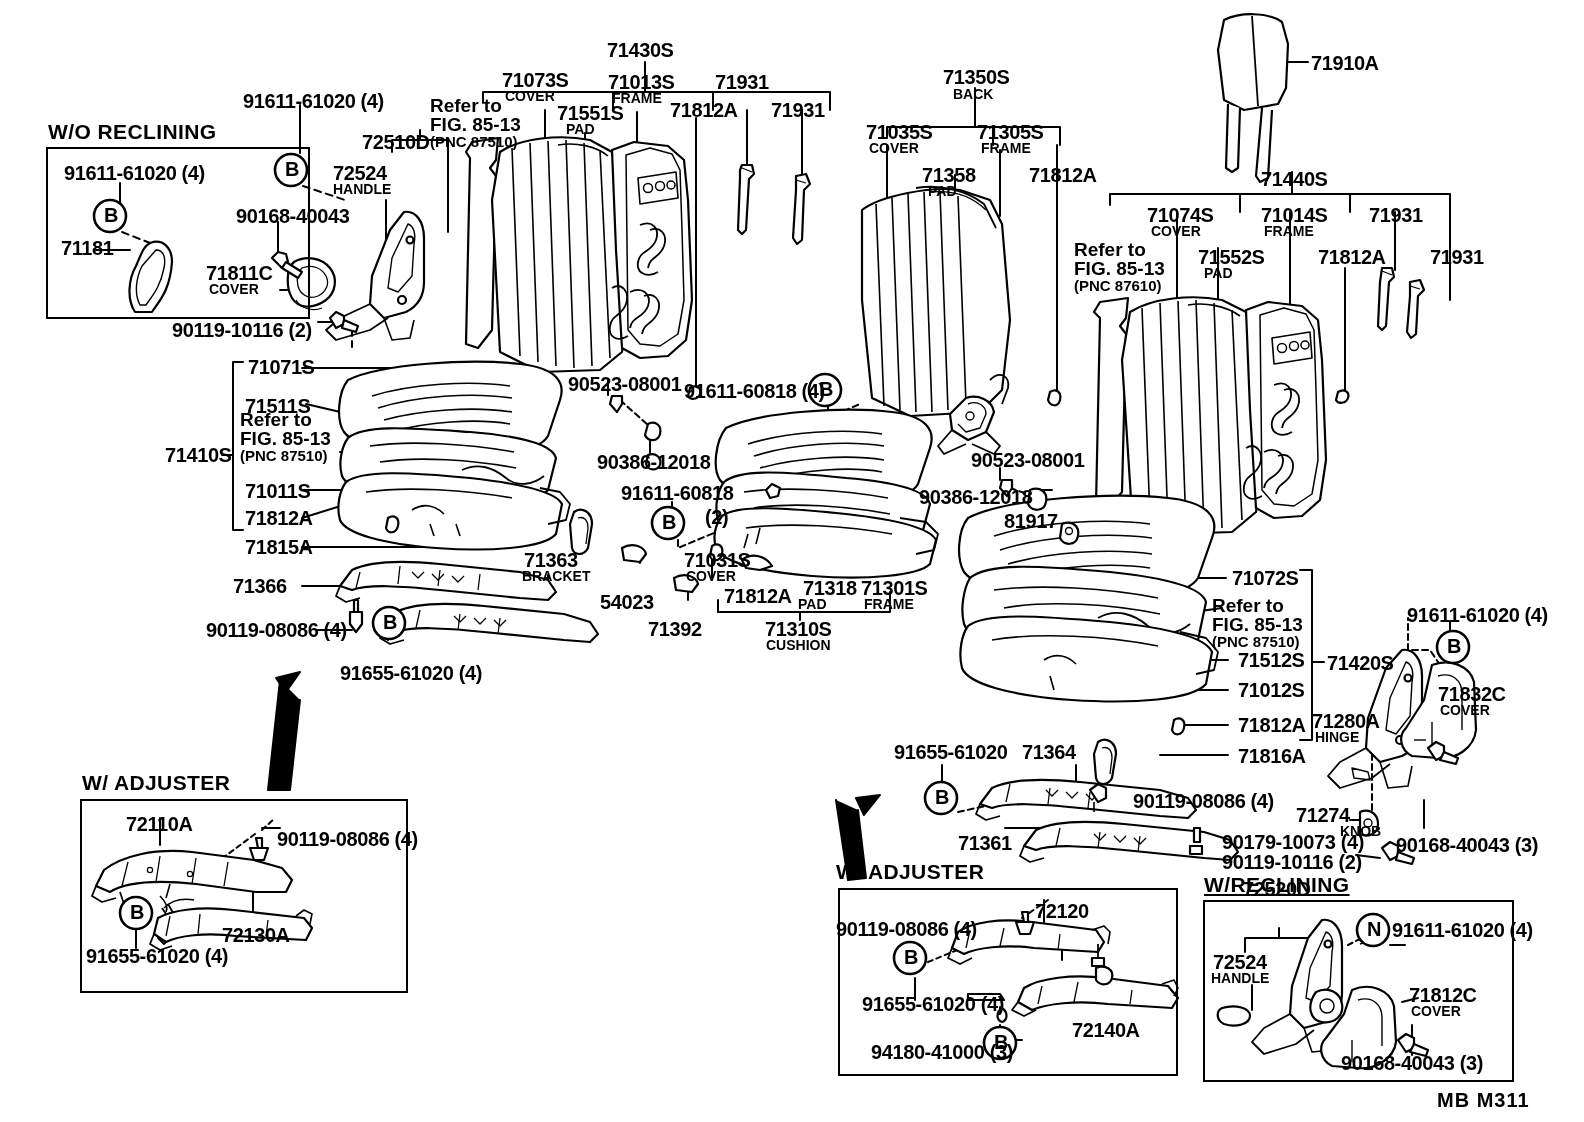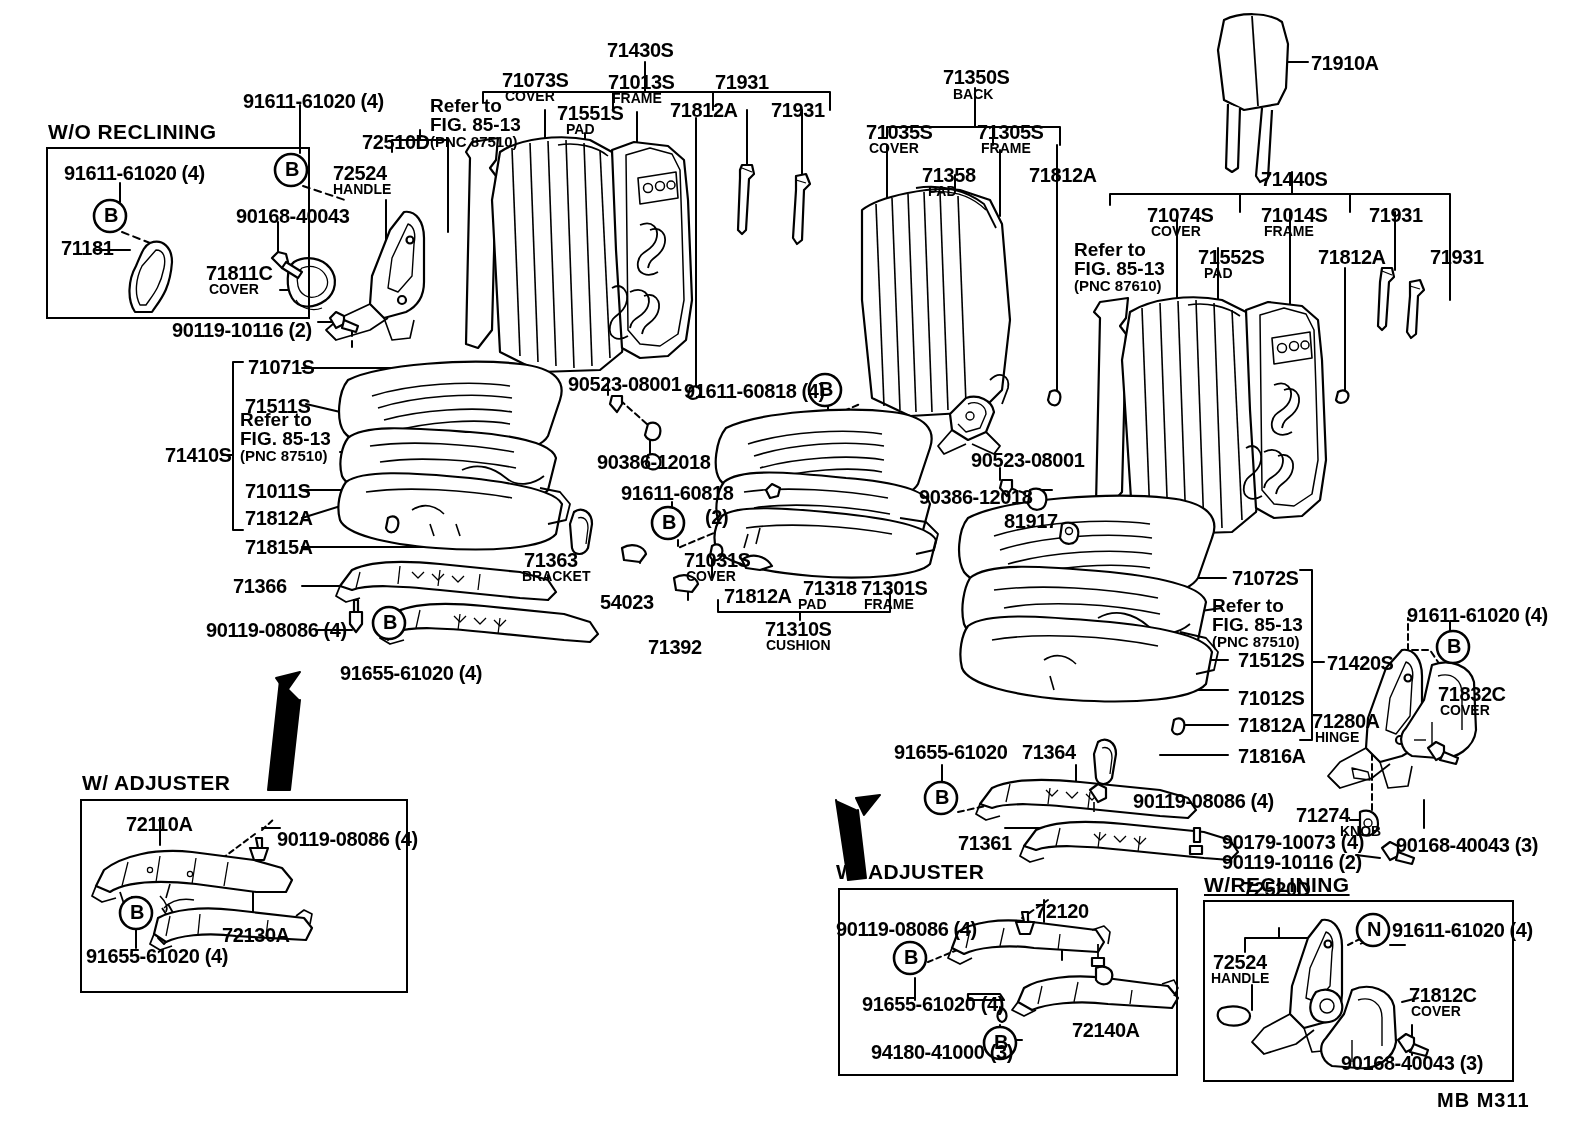--- a/index.html
+++ b/index.html
@@ -649,28 +649,28 @@
 <div class="lbl pn" style="left:684px;top:550px;">71031S</div>
 <div class="lbl sub" style="left:686px;top:569px;">COVER</div>
 <div class="lbl pn" style="left:724px;top:586px;">71812A</div>
 <div class="lbl pn" style="left:803px;top:578px;">71318</div>
 <div class="lbl sub" style="left:798px;top:597px;">PAD</div>
 <div class="lbl pn" style="left:861px;top:578px;">71301S</div>
 <div class="lbl sub" style="left:864px;top:597px;">FRAME</div>
 <div class="lbl pn" style="left:765px;top:619px;">71310S</div>
 <div class="lbl sub" style="left:766px;top:638px;">CUSHION</div>
 <div class="lbl pn" style="left:600px;top:592px;">54023</div>
-<div class="lbl pn" style="left:648px;top:619px;margin-top:18px;">71392</div>
+<div class="lbl pn" style="left:648px;top:619px;">71392</div>
 
 <div class="lbl pn" style="left:971px;top:450px;">90523-08001</div>
 <div class="lbl pn" style="left:919px;top:487px;">90386-12018</div>
 <div class="lbl pn" style="left:1004px;top:511px;">81917</div>
 <div class="lbl pn" style="left:1232px;top:568px;">71072S</div>
 <div class="lbl pn" style="left:1238px;top:650px;">71512S</div>
-<div class="lbl pn" style="left:1238px;top:680px;margin-top:8px;">71012S</div>
+<div class="lbl pn" style="left:1238px;top:680px;">71012S</div>
 <div class="lbl pn" style="left:1238px;top:715px;">71812A</div>
 <div class="lbl pn" style="left:1238px;top:746px;">71816A</div>
 <div class="lbl pn" style="left:1327px;top:653px;">71420S</div>
 <div class="lbl pn" style="left:1312px;top:711px;">71280A</div>
 <div class="lbl sub" style="left:1315px;top:730px;">HINGE</div>
 <div class="lbl pn" style="left:1407px;top:605px;">91611-61020 (4)</div>
 <div class="lbl pn" style="left:1438px;top:684px;">71832C</div>
 <div class="lbl sub" style="left:1440px;top:703px;">COVER</div>
 <div class="lbl pn" style="left:1296px;top:805px;">71274</div>
 <div class="lbl sub" style="left:1340px;top:824px;">KNOB</div>

